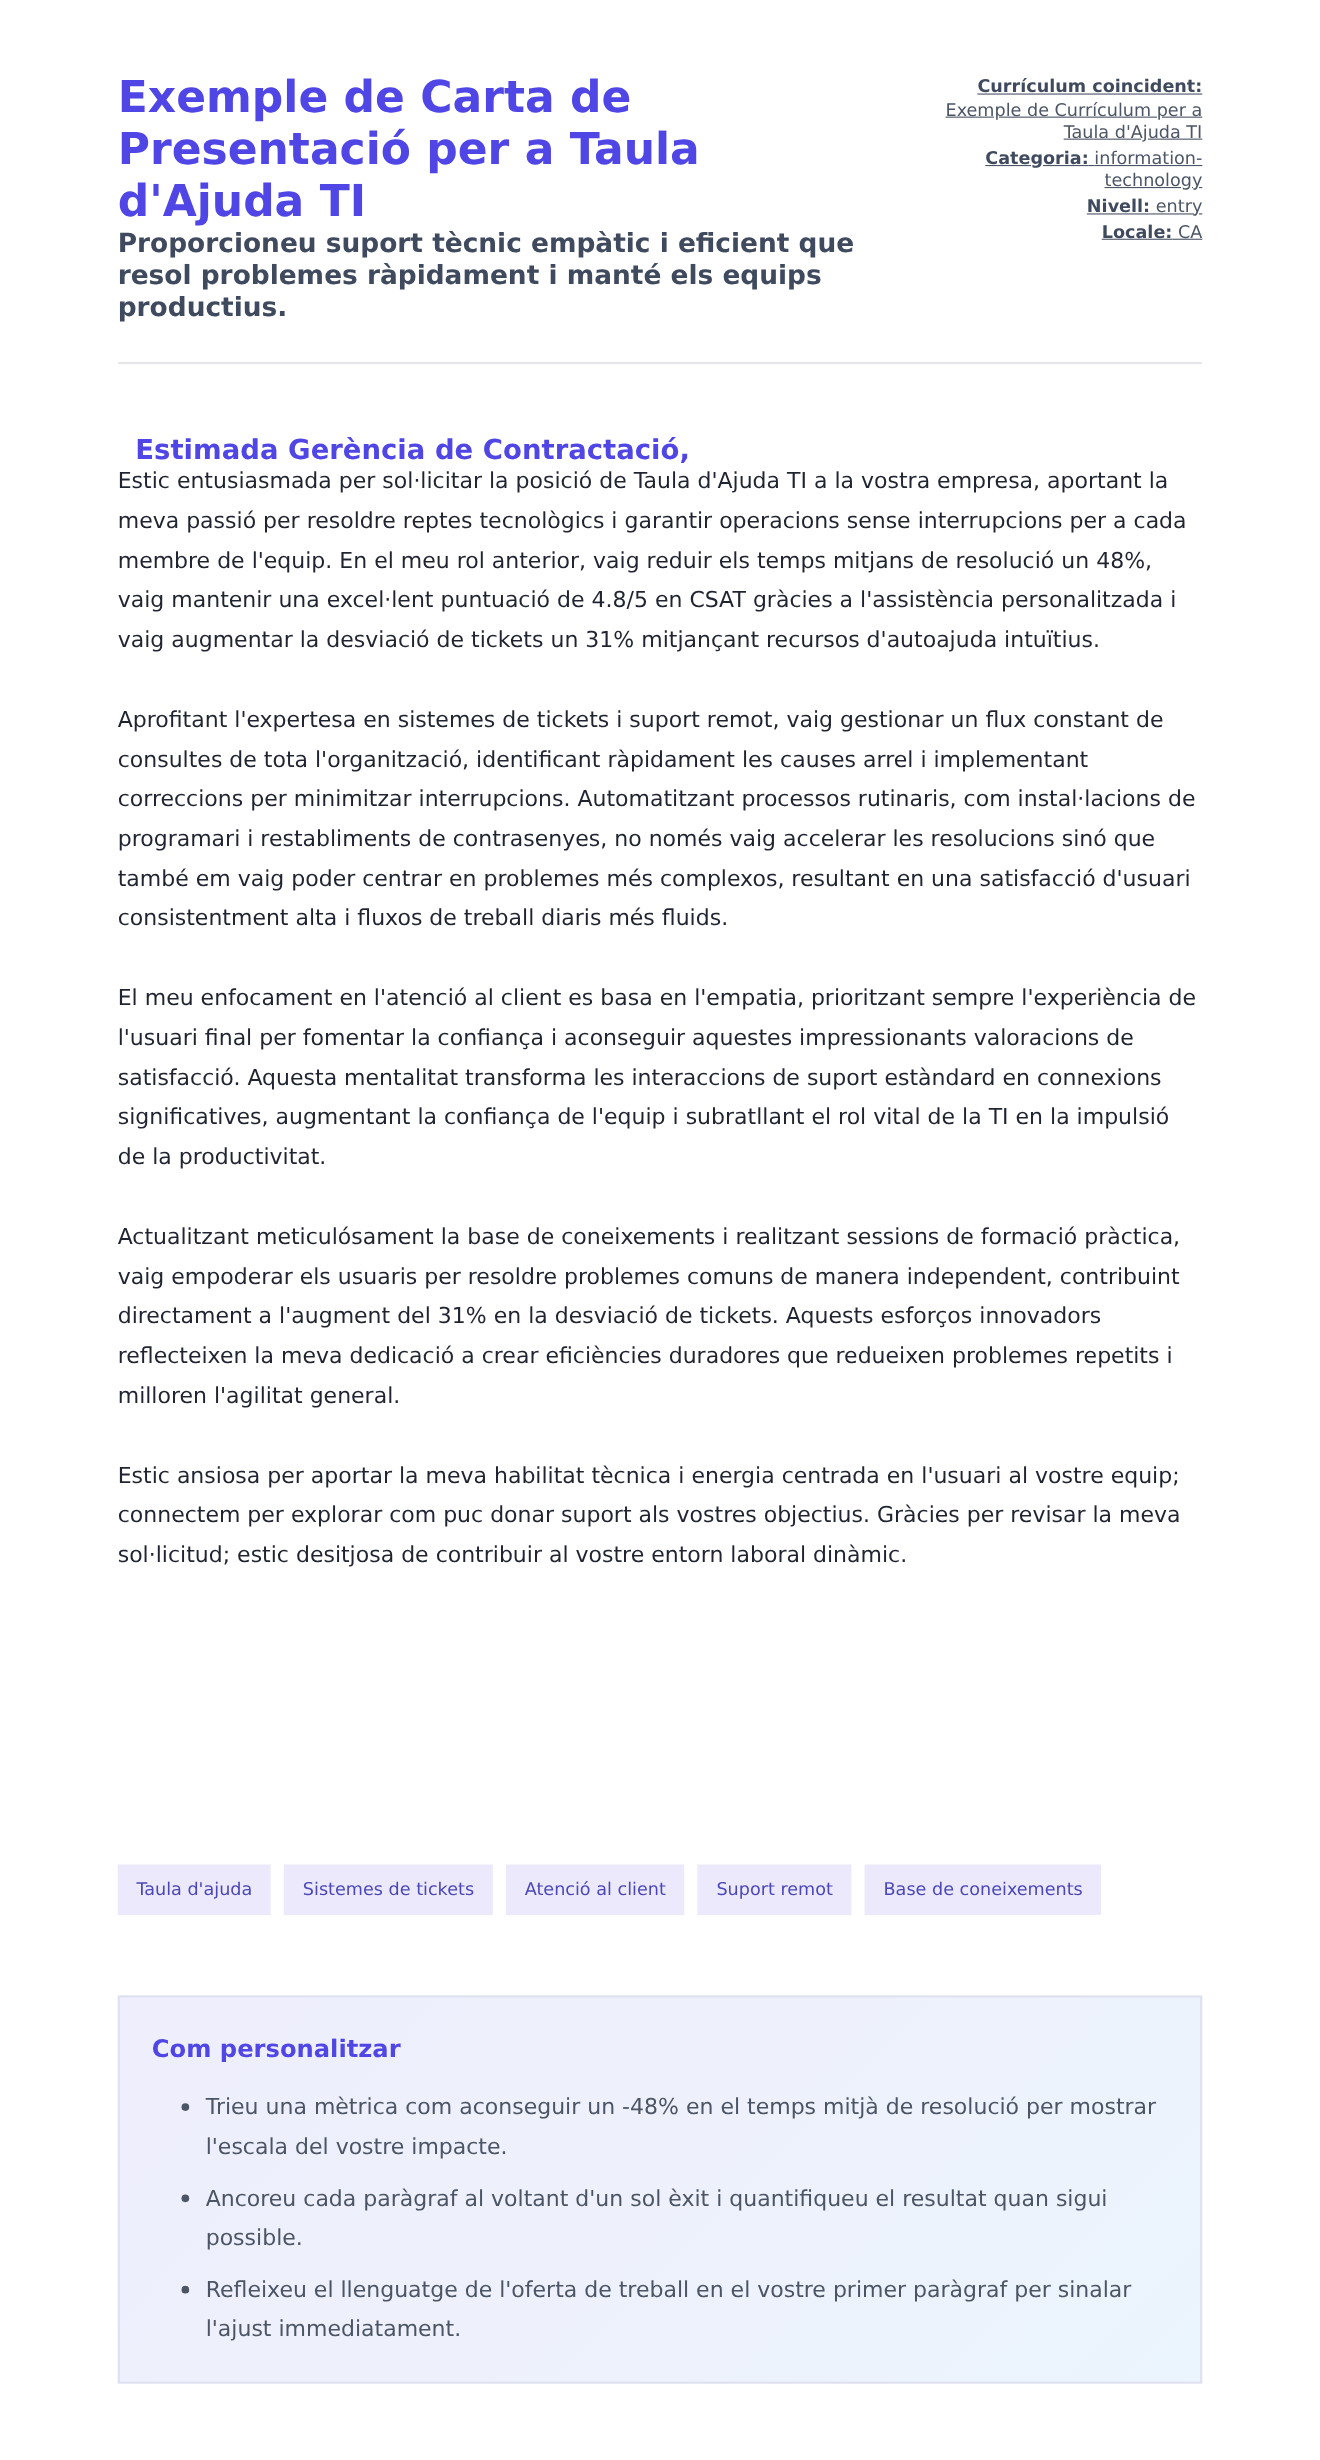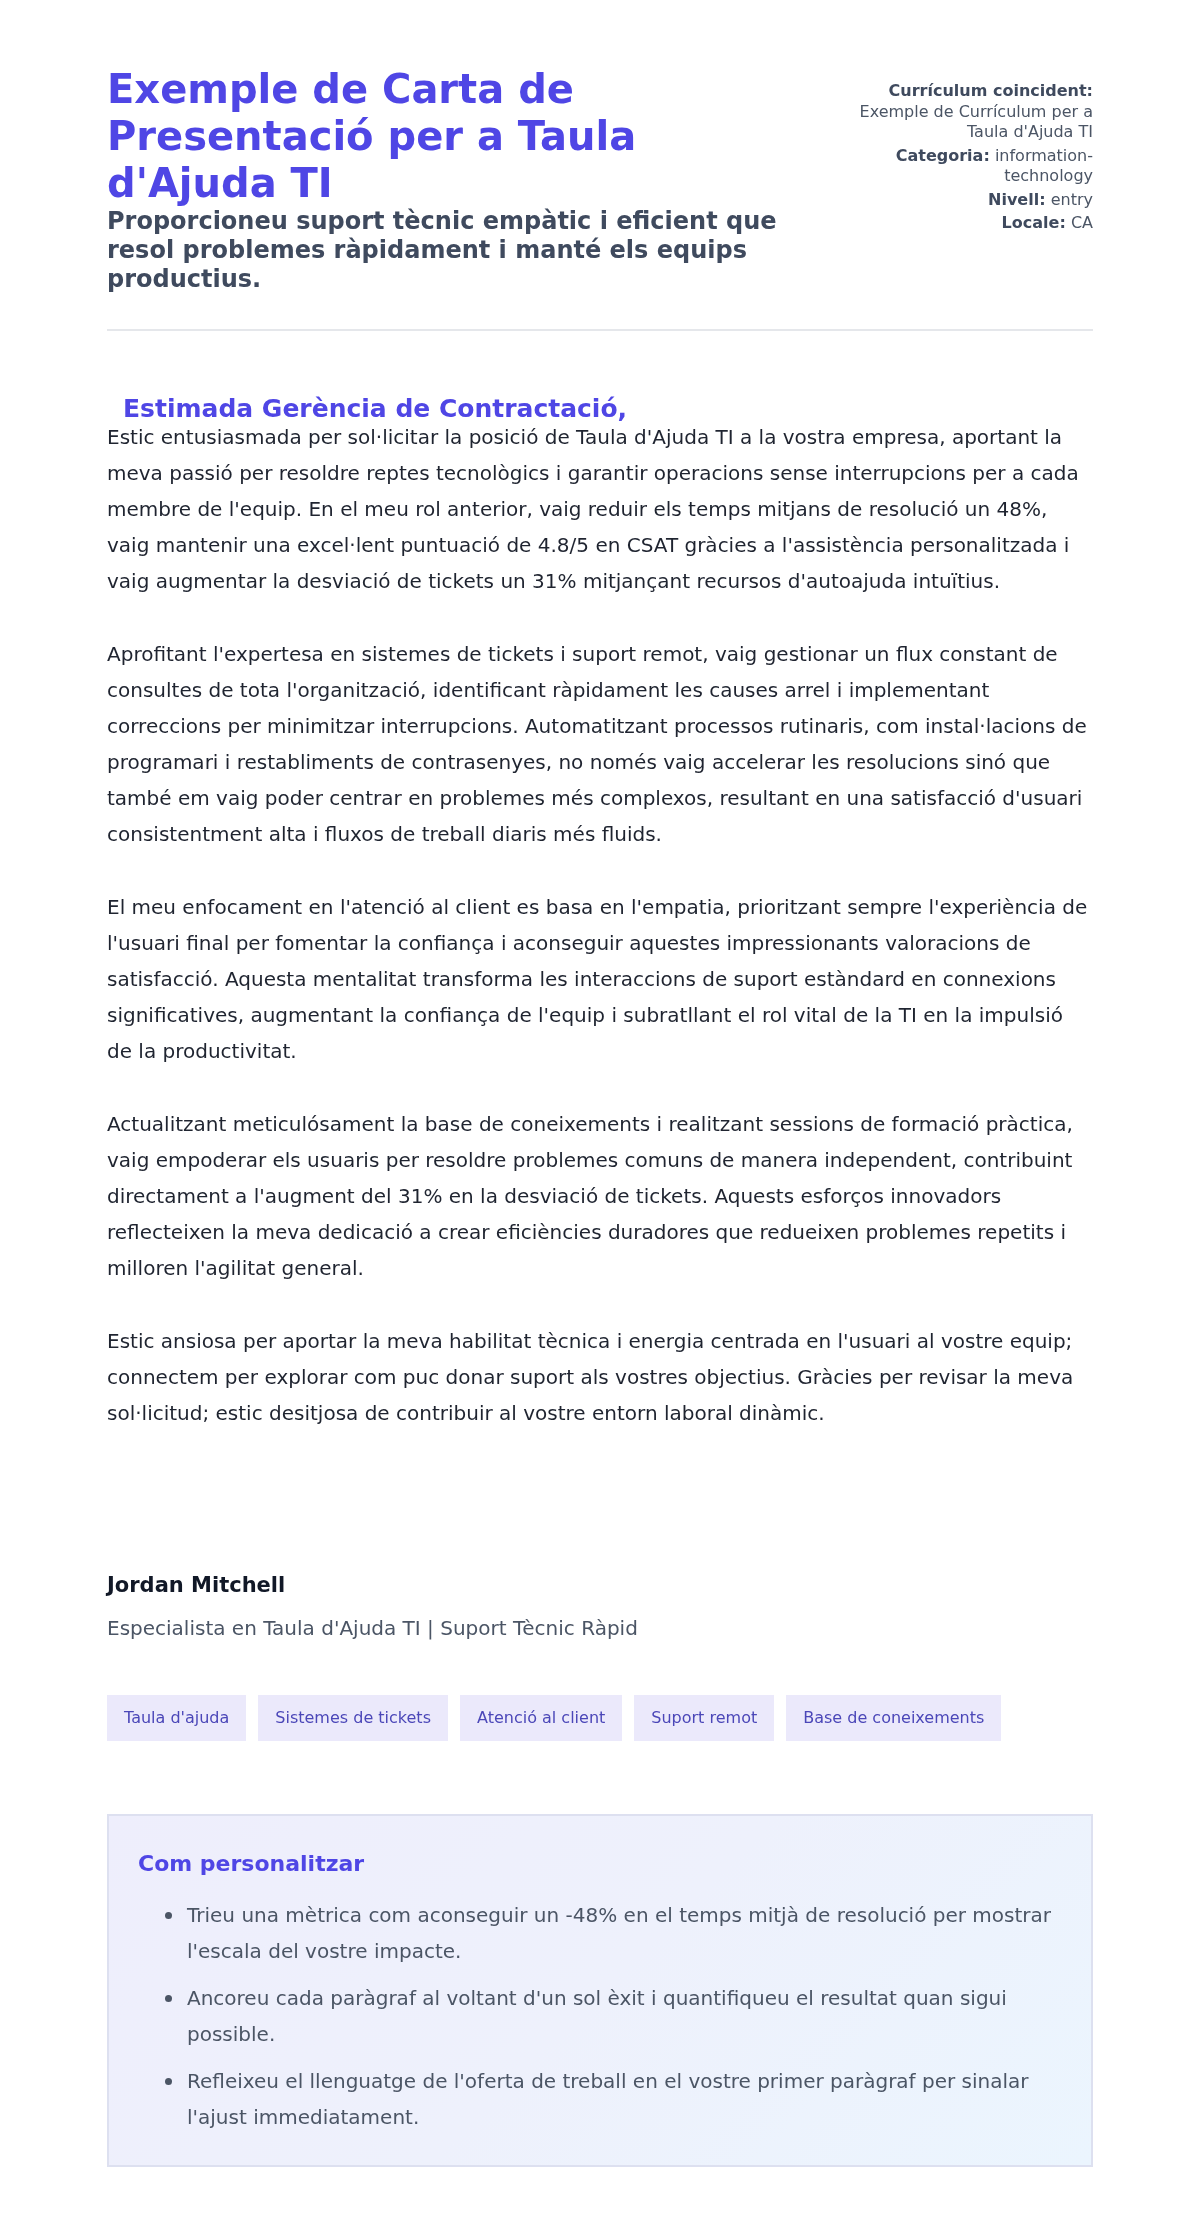--- a/index.html
+++ b/index.html
@@ -41,21 +41,22 @@
     font-weight: bold;
     color: #3f4a5e;
     width: 680px;
   }
   .meta {
     width: 250px;
     text-align: right;
     font-size: 16px;
     line-height: 20.5px;
     color: #4b5565;
-    margin-top: 15px;
+    margin-top: 3px;
+    text-decoration: underline;
   }
   .meta-row { margin-bottom: 3px; }
   .meta-label { font-weight: bold; color: #3f4a5e; }
   .divider {
     position: absolute;
     left: 0;
     top: 329px;
     width: 986px;
     height: 2px;
     background: #e5e7eb;
@@ -193,24 +194,20 @@
   <p class="salutation">Estimada Gerència de Contractació,</p>
 
   <div class="body-text">
     <p class="para">Estic entusiasmada per sol·licitar la posició de Taula d'Ajuda TI a la vostra empresa, aportant la meva passió per resoldre reptes tecnològics i garantir operacions sense interrupcions per a cada membre de l'equip. En el meu rol anterior, vaig reduir els temps mitjans de resolució un 48%, vaig mantenir una excel·lent puntuació de 4.8/5 en CSAT gràcies a l'assistència personalitzada i vaig augmentar la desviació de tickets un 31% mitjançant recursos d'autoajuda intuïtius.</p>
     <p class="para">Aprofitant l'expertesa en sistemes de tickets i suport remot, vaig gestionar un flux constant de consultes de tota l'organització, identificant ràpidament les causes arrel i implementant correccions per minimitzar interrupcions. Automatitzant processos rutinaris, com instal·lacions de programari i restabliments de contrasenyes, no només vaig accelerar les resolucions sinó que també em vaig poder centrar en problemes més complexos, resultant en una satisfacció d'usuari consistentment alta i fluxos de treball diaris més fluids.</p>
     <p class="para">El meu enfocament en l'atenció al client es basa en l'empatia, prioritzant sempre l'experiència de l'usuari final per fomentar la confiança i aconseguir aquestes impressionants valoracions de satisfacció. Aquesta mentalitat transforma les interaccions de suport estàndard en connexions significatives, augmentant la confiança de l'equip i subratllant el rol vital de la TI en la impulsió de la productivitat.</p>
     <p class="para">Actualitzant meticulósament la base de coneixements i realitzant sessions de formació pràctica, vaig empoderar els usuaris per resoldre problemes comuns de manera independent, contribuint directament a l'augment del 31% en la desviació de tickets. Aquests esforços innovadors reflecteixen la meva dedicació a crear eficiències duradores que redueixen problemes repetits i milloren l'agilitat general.</p>
     <p class="para">Estic ansiosa per aportar la meva habilitat tècnica i energia centrada en l'usuari al vostre equip; connectem per explorar com puc donar suport als vostres objectius. Gràcies per revisar la meva sol·licitud; estic desitjosa de contribuir al vostre entorn laboral dinàmic.</p>
   </div>
 
-  <div class="signature">
-    <p class="sig-name">Jordan Mitchell</p>
-    <p class="sig-title">Especialista en Taula d'Ajuda TI | Suport Tècnic Ràpid</p>
-  </div>
 
   <div class="tags">
     <span class="tag">Taula d'ajuda</span>
     <span class="tag">Sistemes de tickets</span>
     <span class="tag">Atenció al client</span>
     <span class="tag">Suport remot</span>
     <span class="tag">Base de coneixements</span>
   </div>
 
   <section class="tips">

